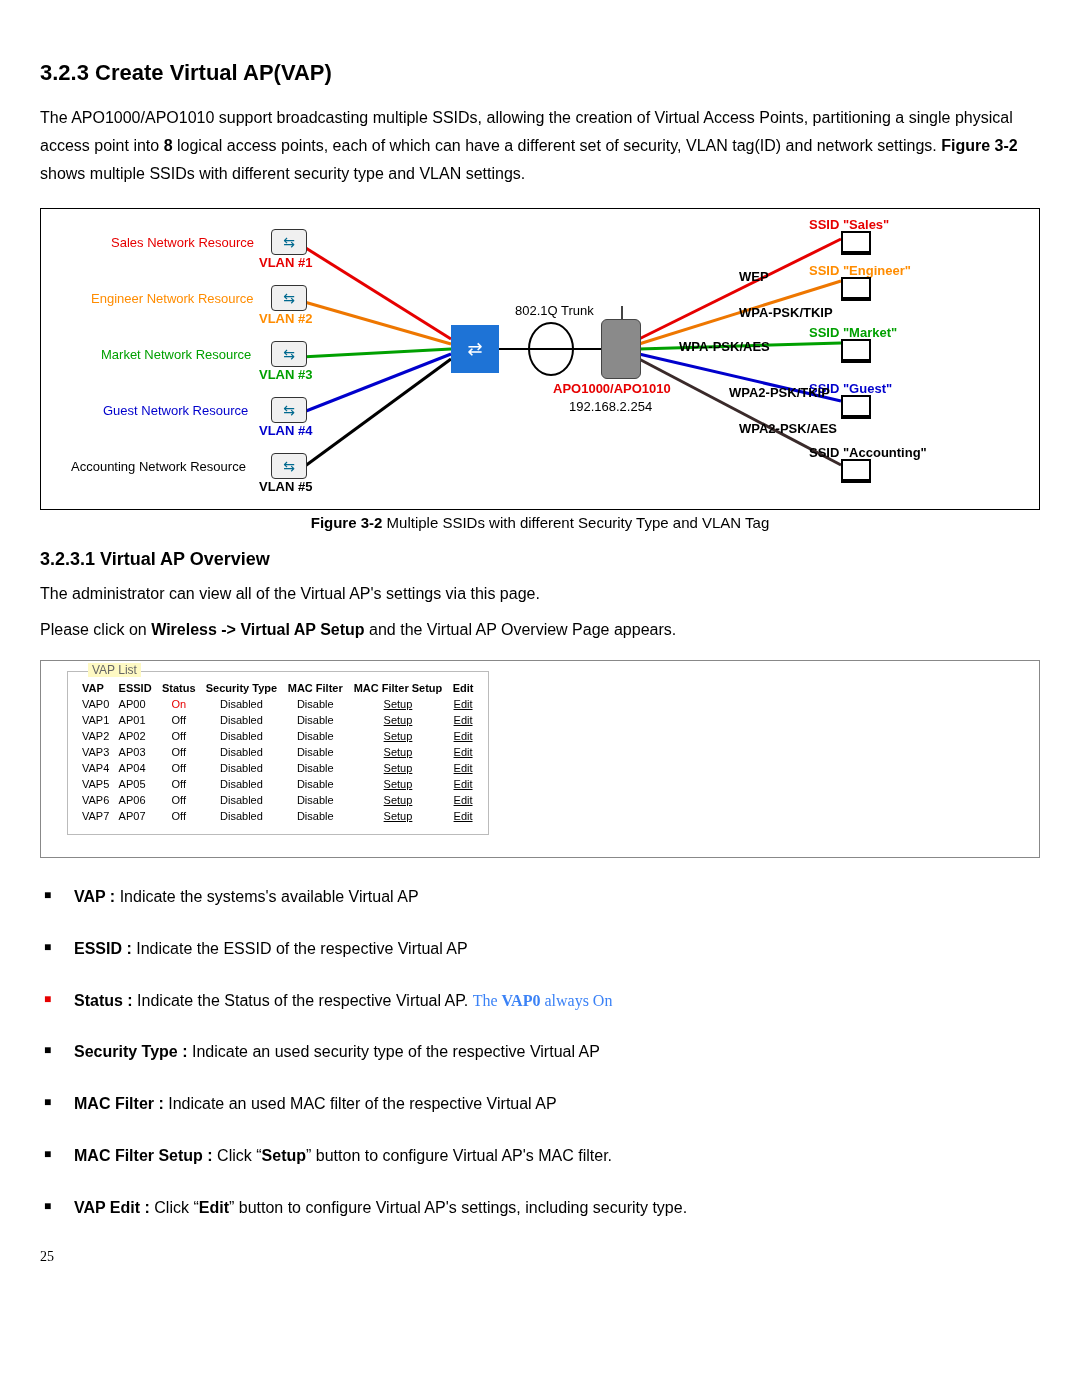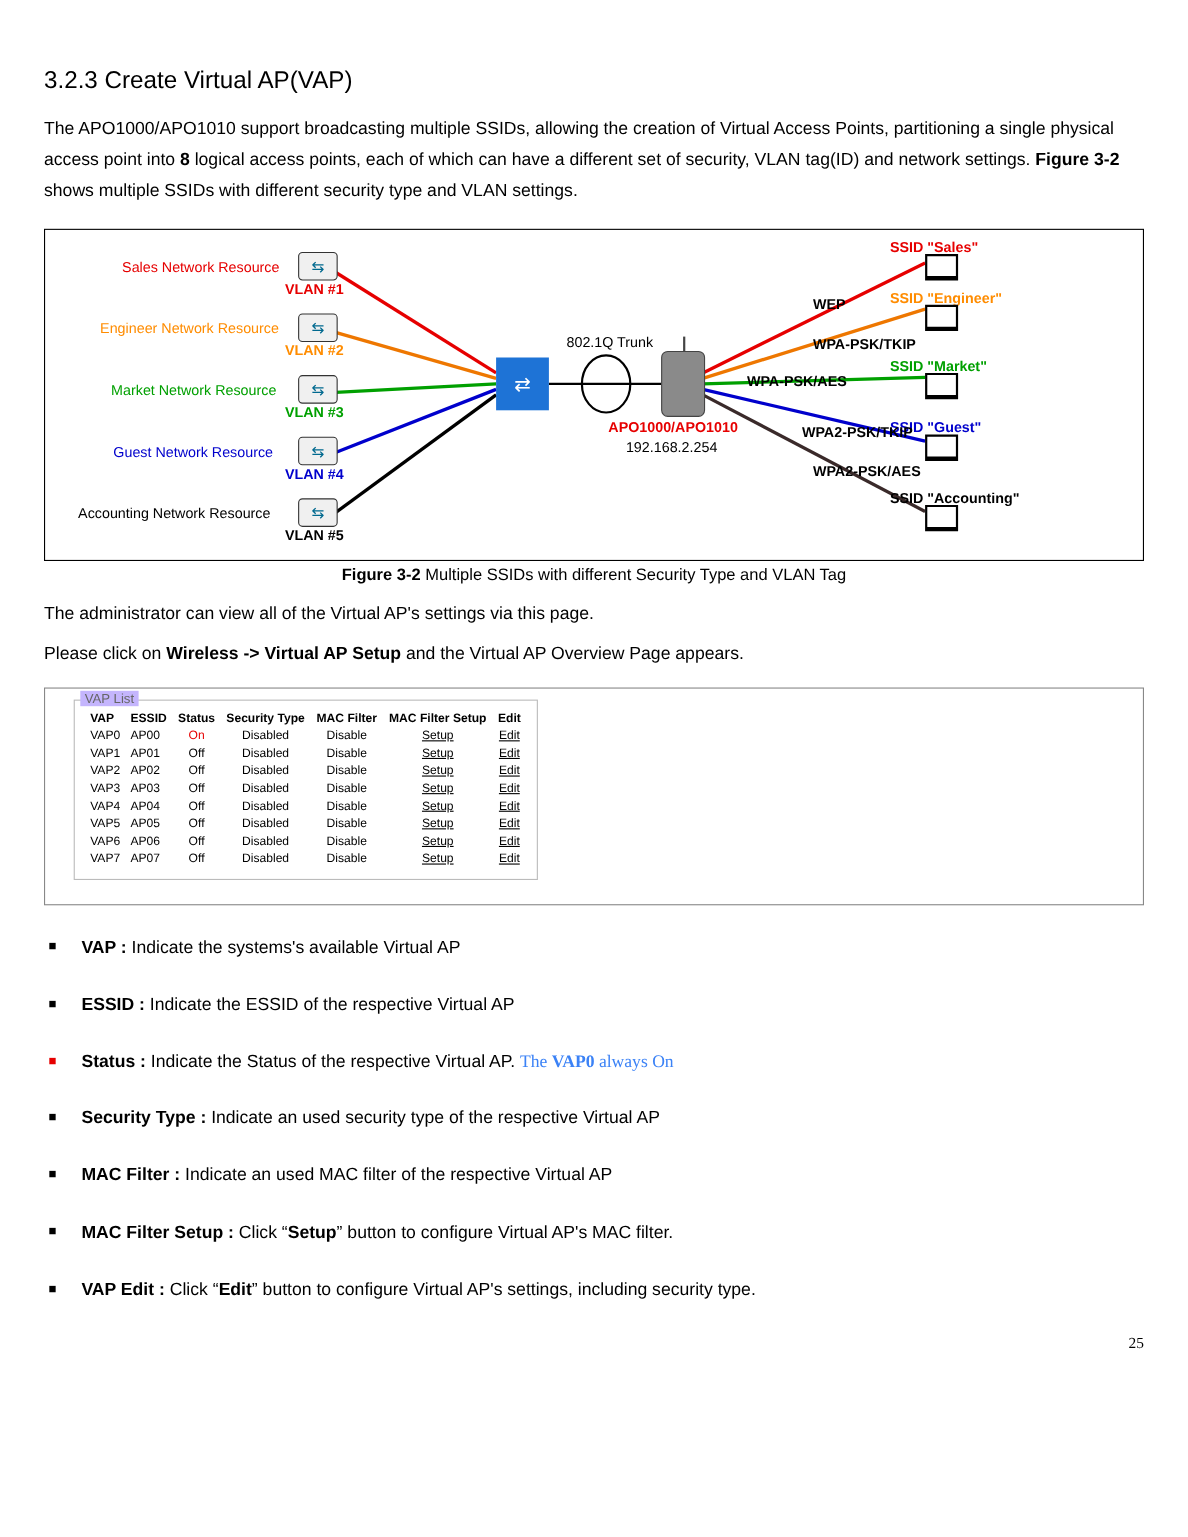--- a/index.html
+++ b/index.html
@@ -8,21 +8,21 @@
     background: #fff;
     font-family: Arial, Helvetica, sans-serif;
     color: #000;
     width: 1080px;
   }
   .page {
     padding: 60px 40px 40px 40px;
   }
   h2.section-title {
     font-size: 22px;
-    font-weight: normal;
+    font-weight: bold;
     margin: 0 0 18px 0;
   }
   h3.subsection-title {
     font-size: 18px;
     font-weight: bold;
     margin: 18px 0 10px 0;
   }
   p.body-text {
     font-size: 16px;
     line-height: 1.75;
@@ -113,22 +113,22 @@
   }
   .vap-fieldset {
     border: 1px solid #bbb;
     width: 400px;
     padding: 8px 10px 10px 10px;
     position: relative;
     margin-left: 12px;
   }
   .vap-fieldset-legend {
     position: absolute;
-    top: -9px; left: 5px;
-    background: #c4b5fd;
+    top: -9px; left: 20px;
+    background: #fef9c3;
     padding: 0 4px;
     font-size: 12px;
     color: #666;
   }
   table.vap-table {
     width: 100%;
     border-collapse: collapse;
     font-size: 11px;
   }
   table.vap-table th {
@@ -165,21 +165,21 @@
     left: 4px;
     top: 1px;
     font-size: 12px;
     color: #000;
   }
   ul.def-list > li.red-bullet::before { color: #e60000; }
   ul.def-list .bold { font-weight: bold; }
   ul.def-list .red  { color: #3b82f6; font-family: Liberation Serif, serif; }
 
   .page-number {
-    text-align: right;
+    text-align: left;
     font-size: 14px;
     margin-top: 28px;
     font-family: "Times New Roman", serif;
   }
 </style>
 </head>
 <body>
 
 <div class="page">
 
@@ -250,20 +250,21 @@
     <span class="dlabel black bold" style="top:96px;  left:698px;">WPA-PSK/TKIP</span>
     <span class="dlabel black bold" style="top:130px; left:638px;">WPA-PSK/AES</span>
     <span class="dlabel black bold" style="top:176px; left:688px;">WPA2-PSK/TKIP</span>
     <span class="dlabel black bold" style="top:212px; left:698px;">WPA2-PSK/AES</span>
   </div>
 
   <div class="figure-caption">
     <span class="bold">Figure 3-2</span><span> Multiple SSIDs with different Security Type and VLAN Tag</span>
   </div>
 
+  <h3 class="subsection-title">3.2.3.1 Virtual AP Overview</h3>
   <p class="body-text">The administrator can view all of the Virtual AP's settings via this page.</p>
   <p class="body-text">
     <span>Please click on </span><span class="bold">Wireless -&gt; Virtual AP Setup</span><span> and the Virtual AP Overview Page appears.</span>
   </p>
 
   <div class="vap-panel">
     <div class="vap-fieldset">
       <div class="vap-fieldset-legend">VAP List</div>
       <table class="vap-table">
         <thead>

